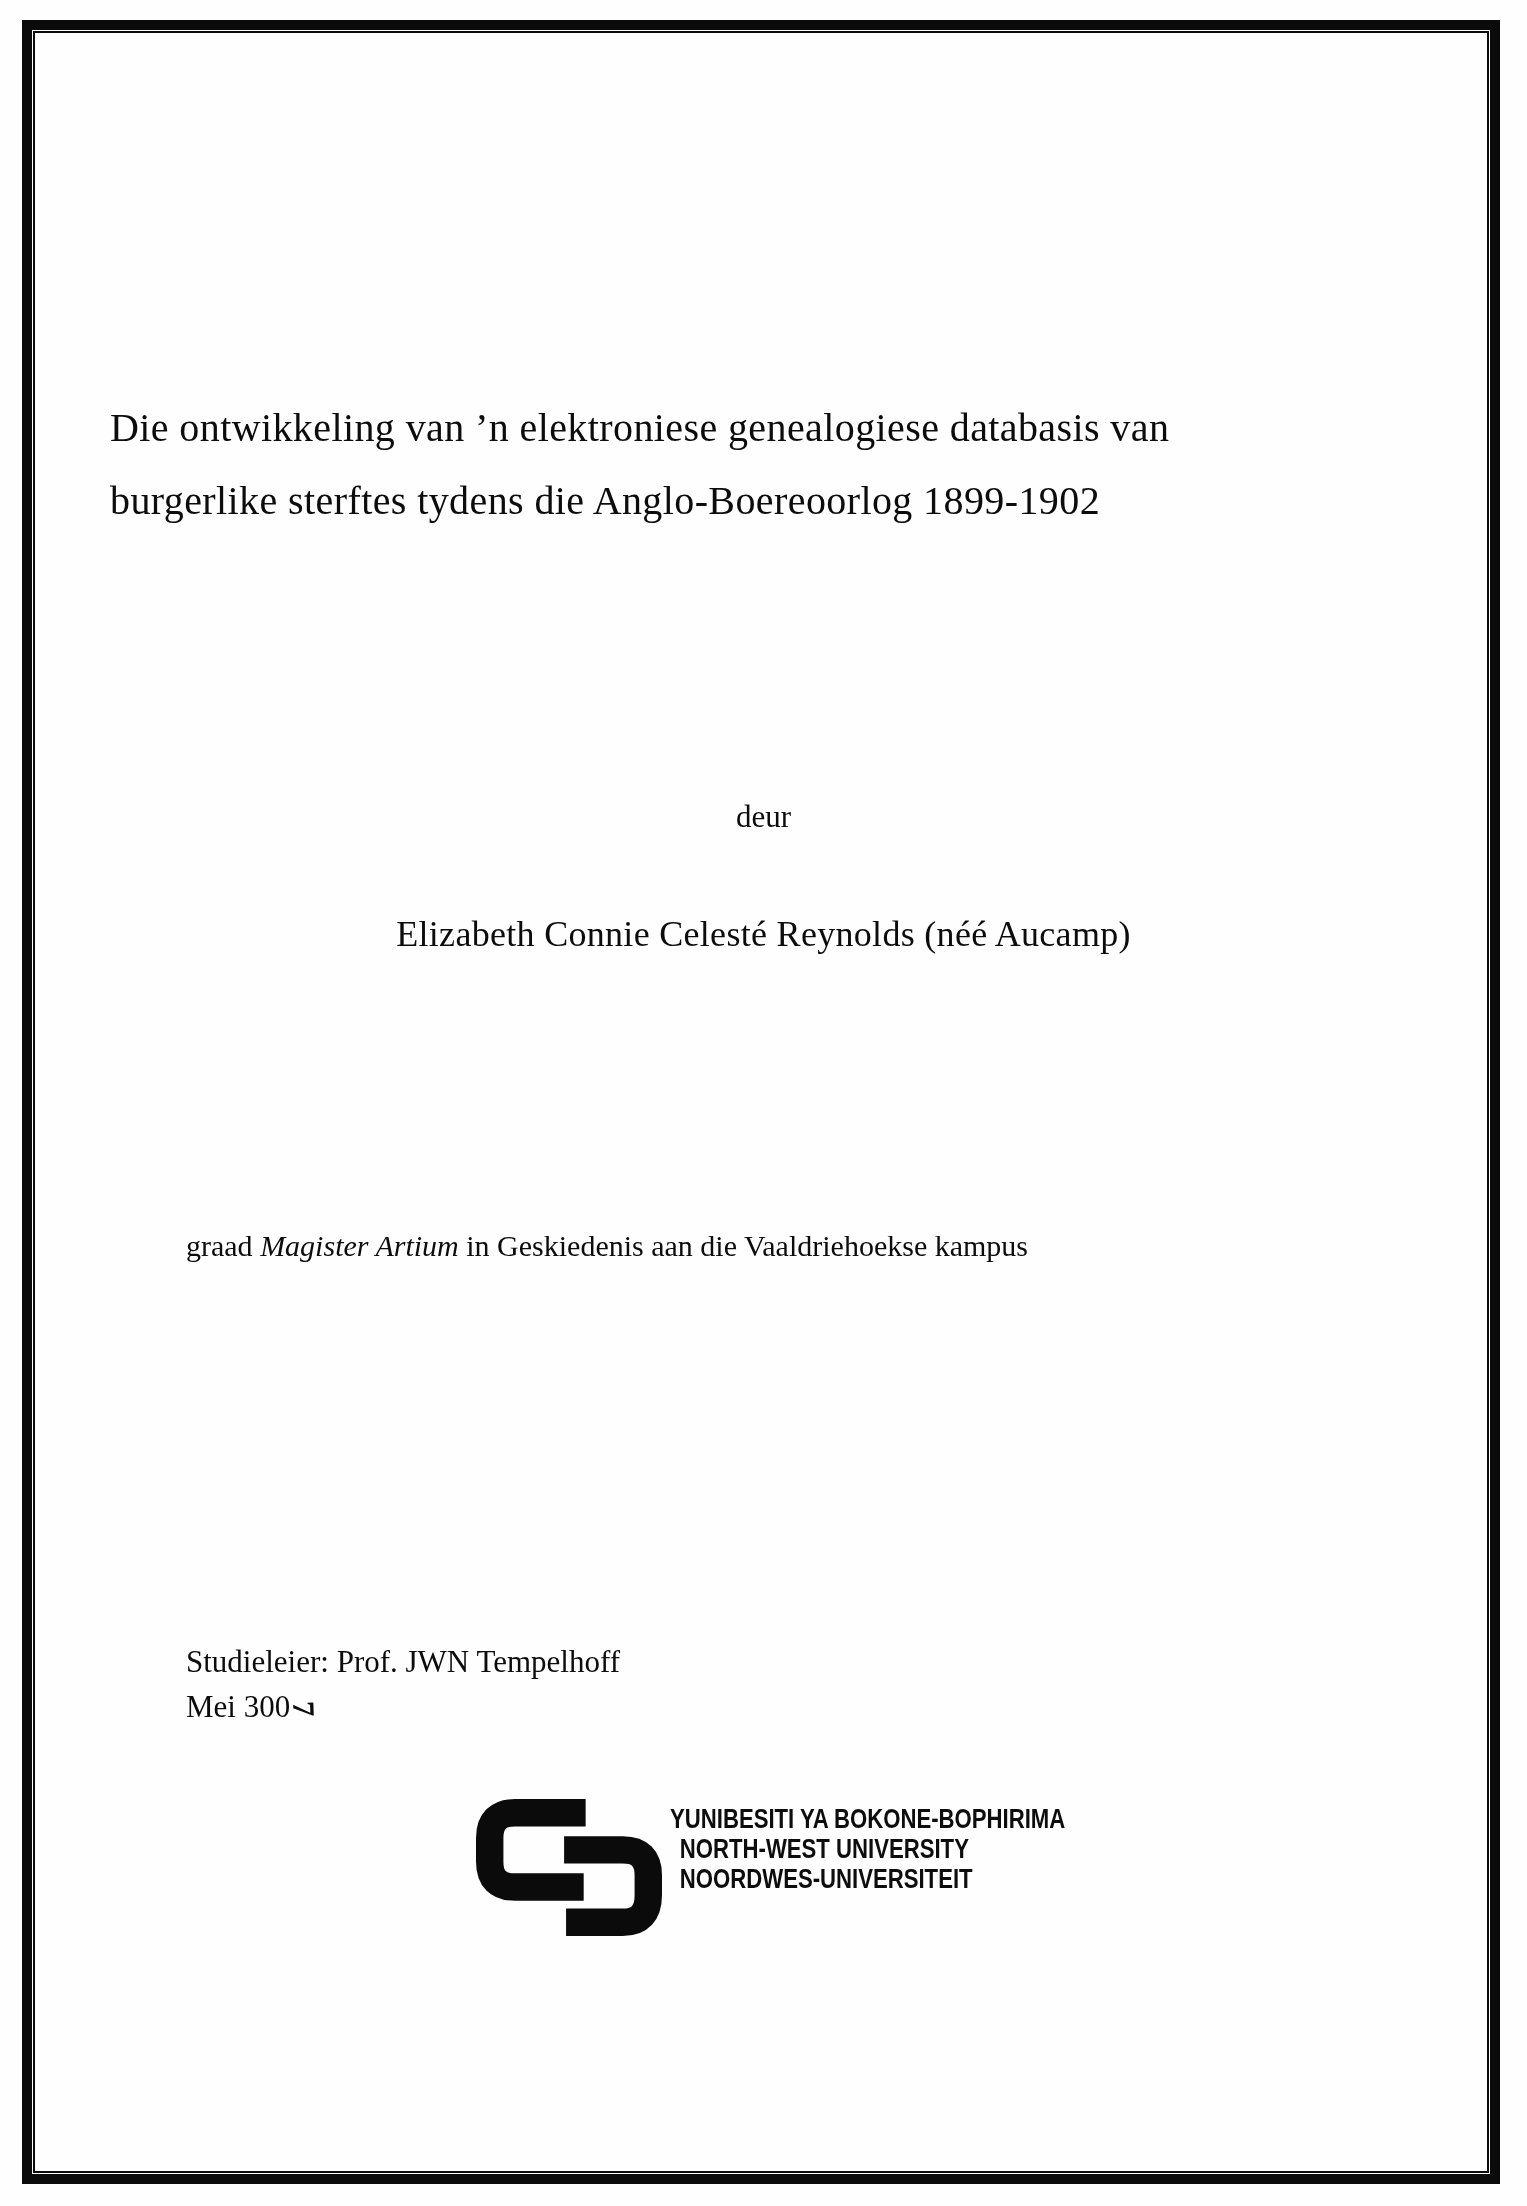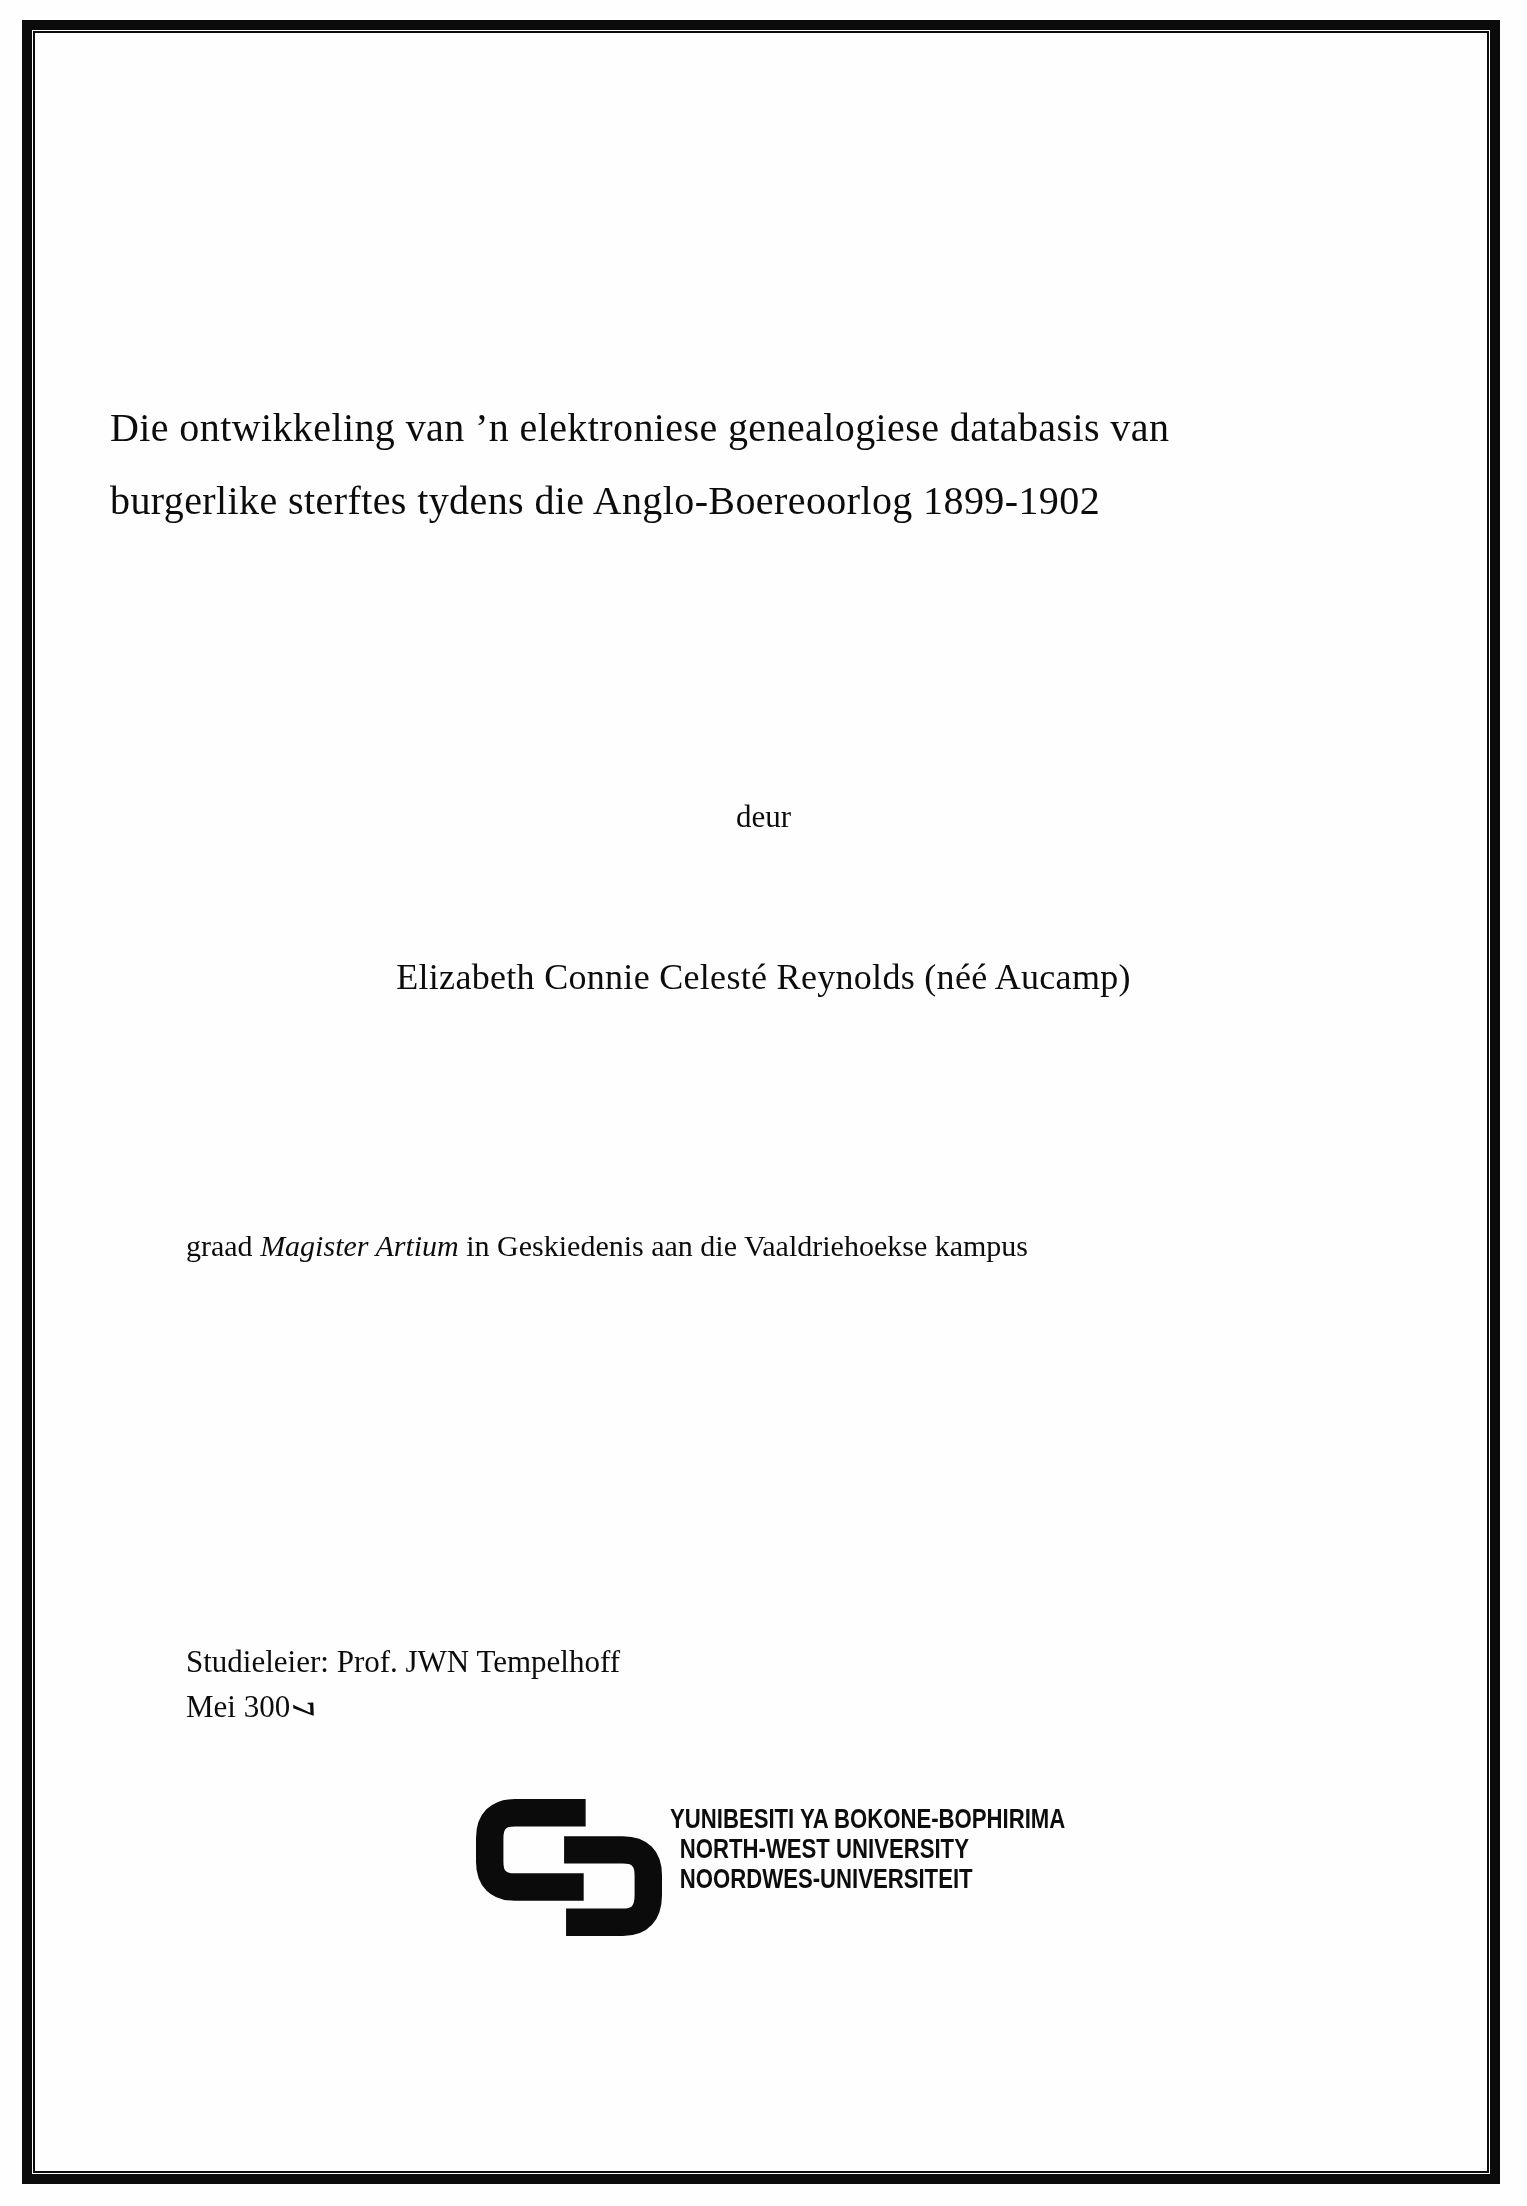--- a/index.html
+++ b/index.html
@@ -31,21 +31,21 @@
     font-size: 40px; line-height: 73px;
     letter-spacing: 0.4px;
     white-space: nowrap;
   }
   .byline {
     position: absolute; left: 0; right: 0; top: 799px;
     text-align: center;
     font-size: 31px; line-height: 36px;
   }
   .author {
-    position: absolute; left: 0; right: 0; top: 956px;
+    position: absolute; left: 0; right: 0; top: 913px;
     text-align: center;
     font-size: 36px; line-height: 42px;
     letter-spacing: 0.3px;
   }
   .statement {
     position: absolute; left: 186px; width: 1146px; top: 1225px;
     font-size: 30px; line-height: 41px;
   }
   .statement .just {
     text-align: justify;

